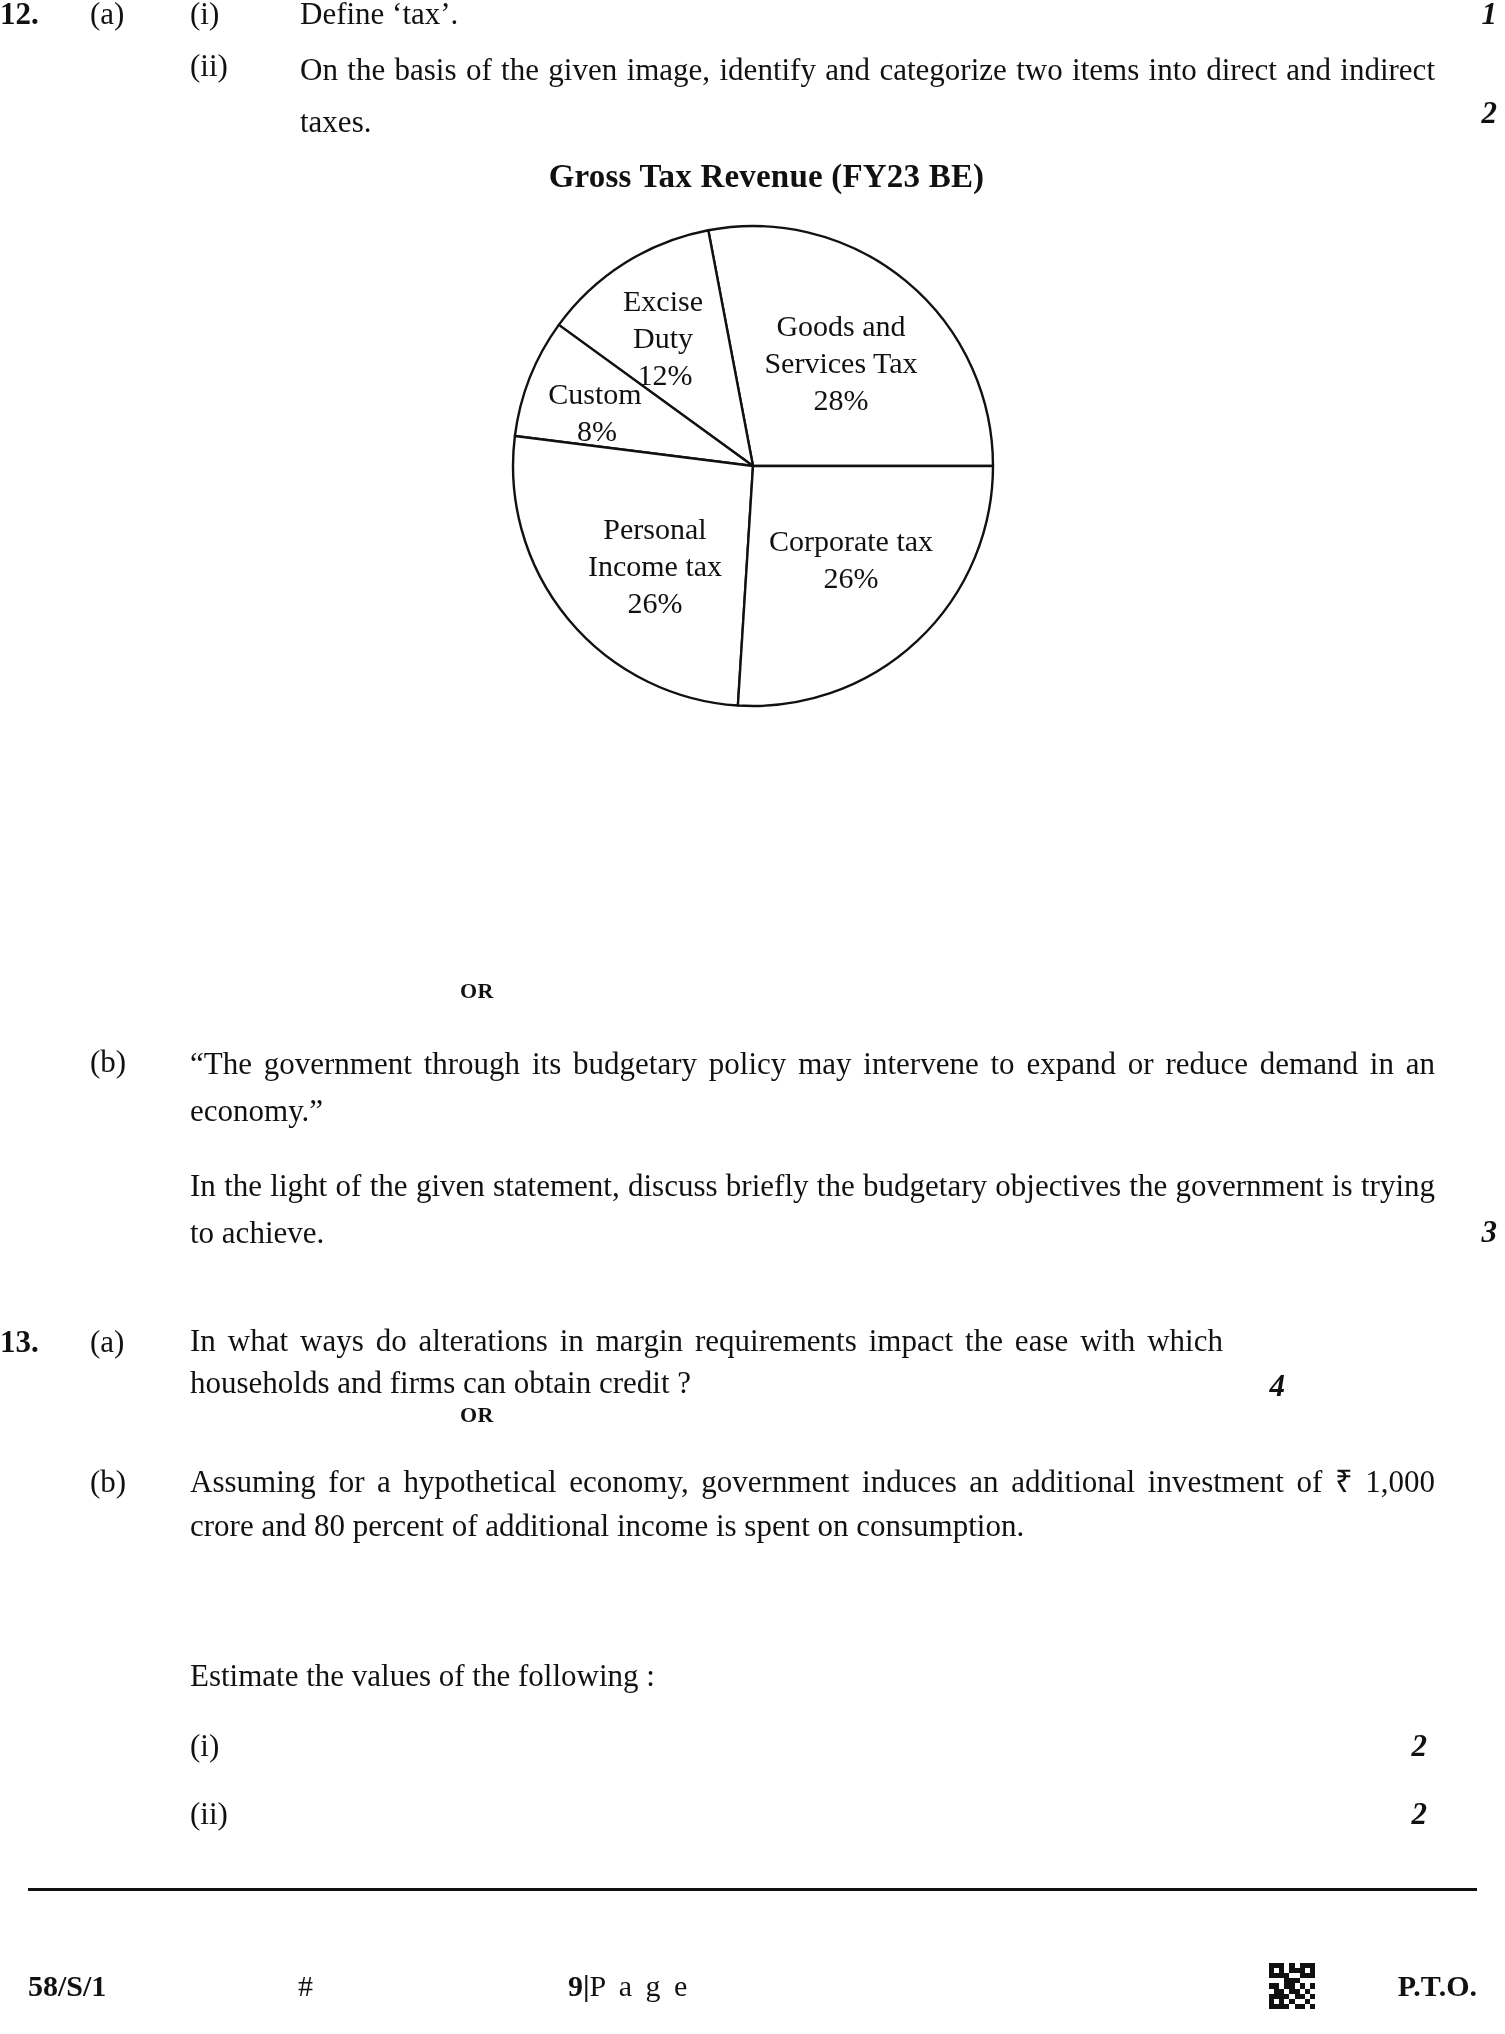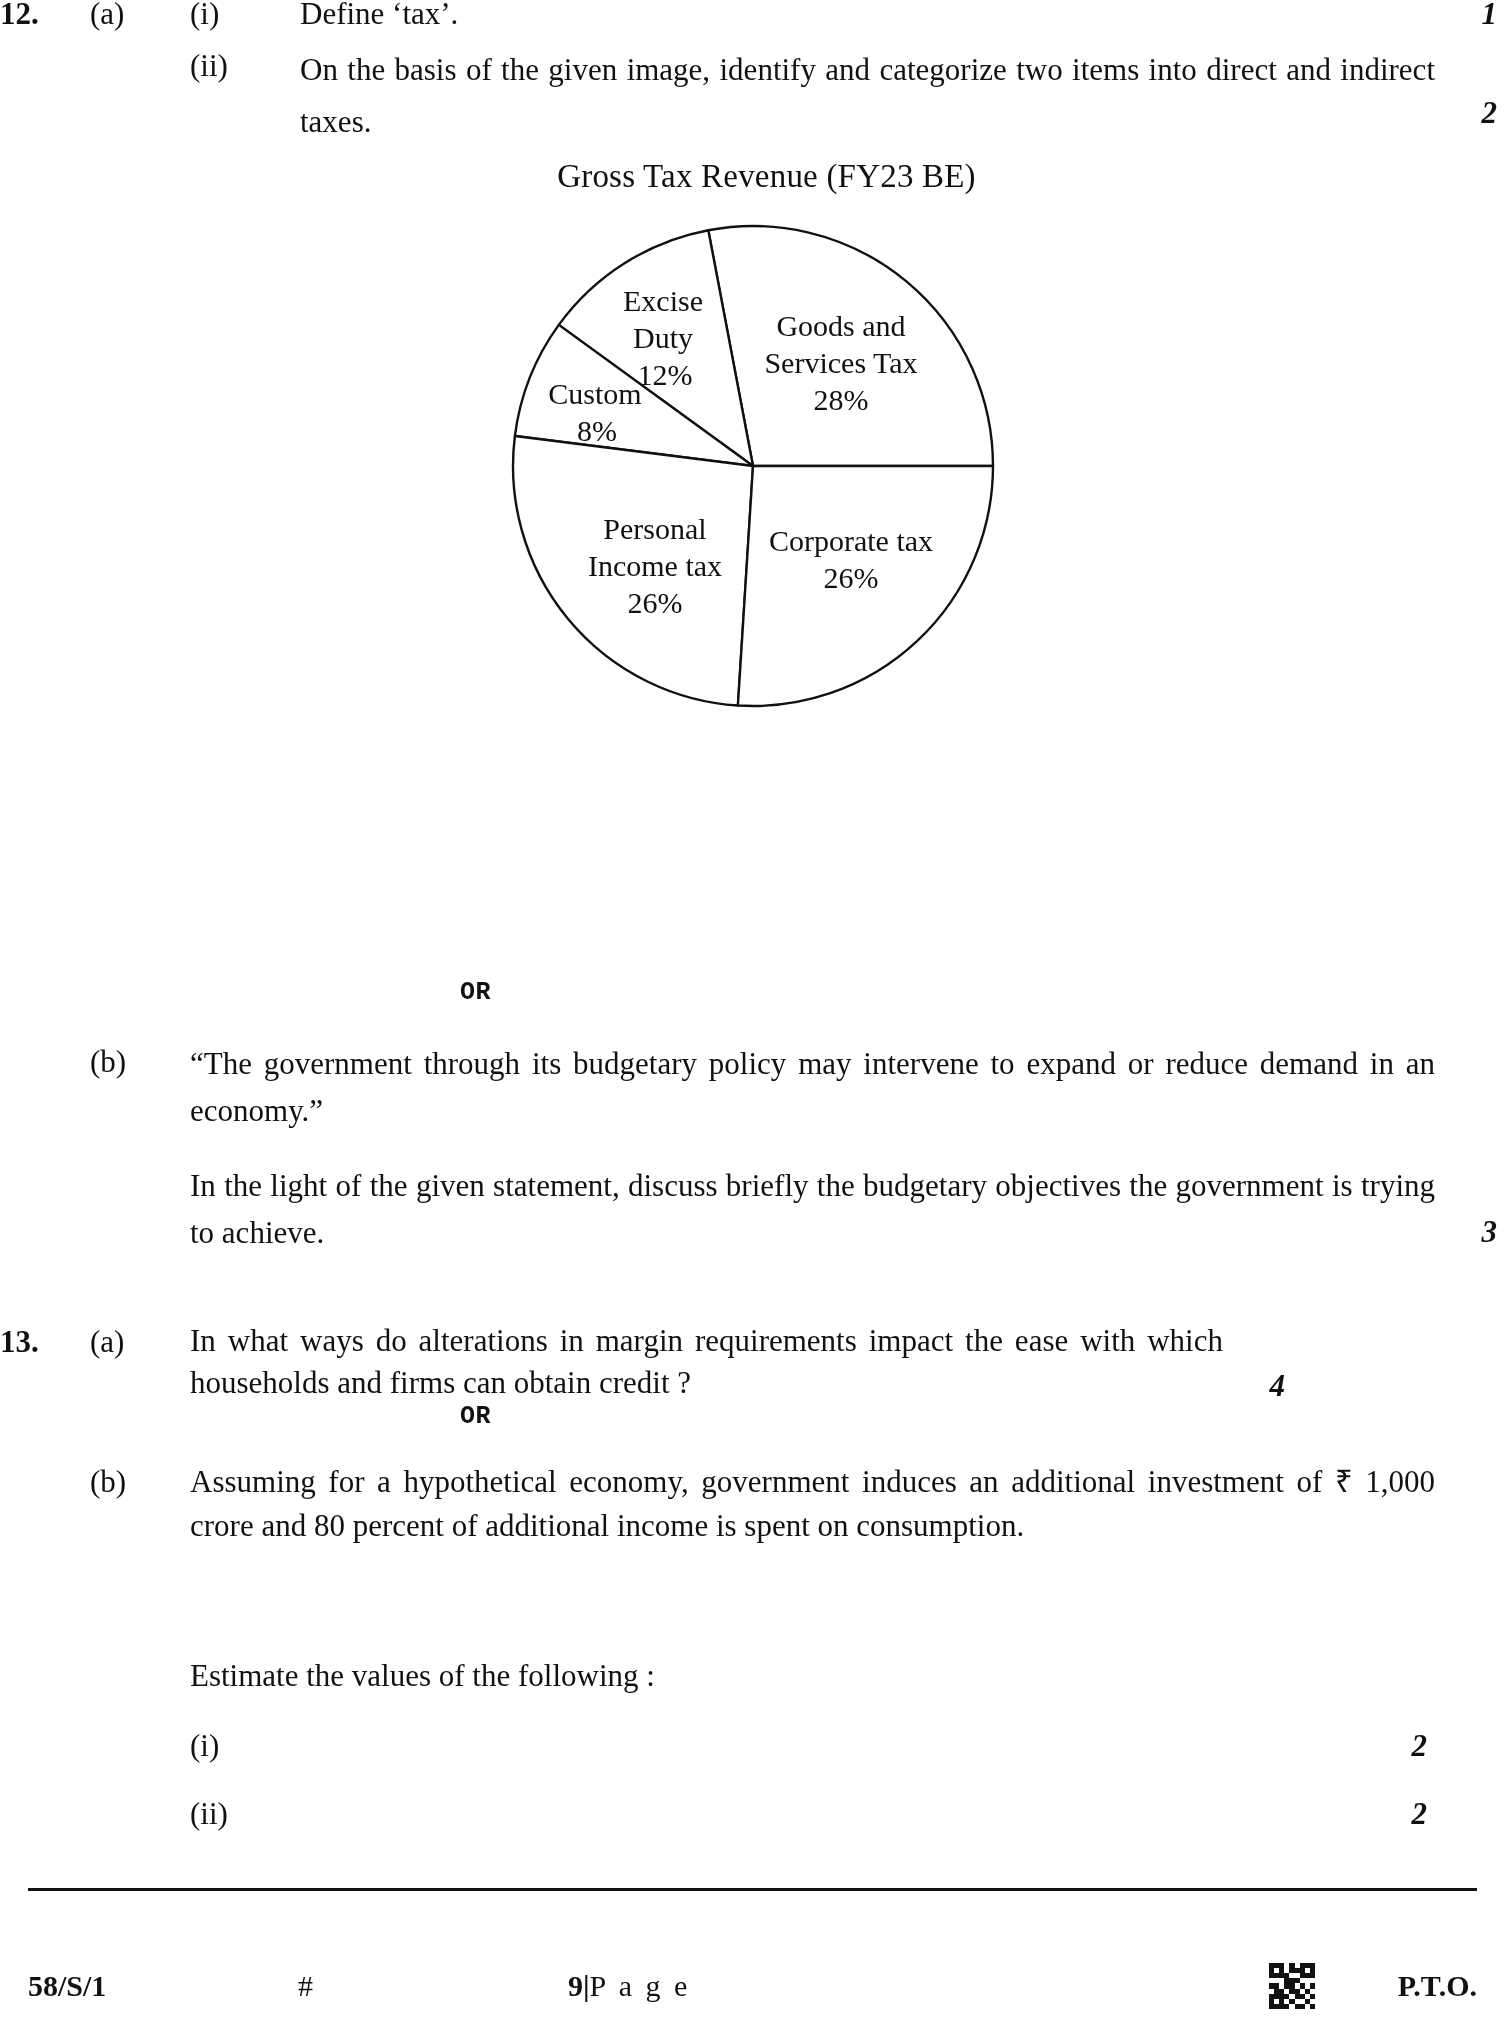--- a/index.html
+++ b/index.html
@@ -32,34 +32,33 @@
   }
   .qtext.nojust{text-align:left;}
   .marks{
     font-size:31px;line-height:1.45;
     font-style:italic;font-weight:bold;
     text-align:right;padding-right:8px;
   }
 
   .or{
     position:absolute;
-    font-size:25px;font-weight:bold;
+    font-size:22px;font-weight:bold;
     letter-spacing:.5px;
-    font-family:Liberation Mono, monospace;
   }
 
   
   .chart-wrap{
     position:absolute;
     left:0;right:0;
     text-align:center;
   }
   .chart-title{
     font-size:33px;
-    font-weight:normal;
+    font-weight:bold;
     letter-spacing:.2px;
     margin:0 0 6px 0;
     padding-left:28px;
   }
   .chart-svg-holder{display:flex;justify-content:center;}
   svg.pie{display:block;}
   svg.pie path, svg.pie circle, svg.pie line{
     fill:#ffffff;
     stroke:#111111;
     stroke-width:2.4;

